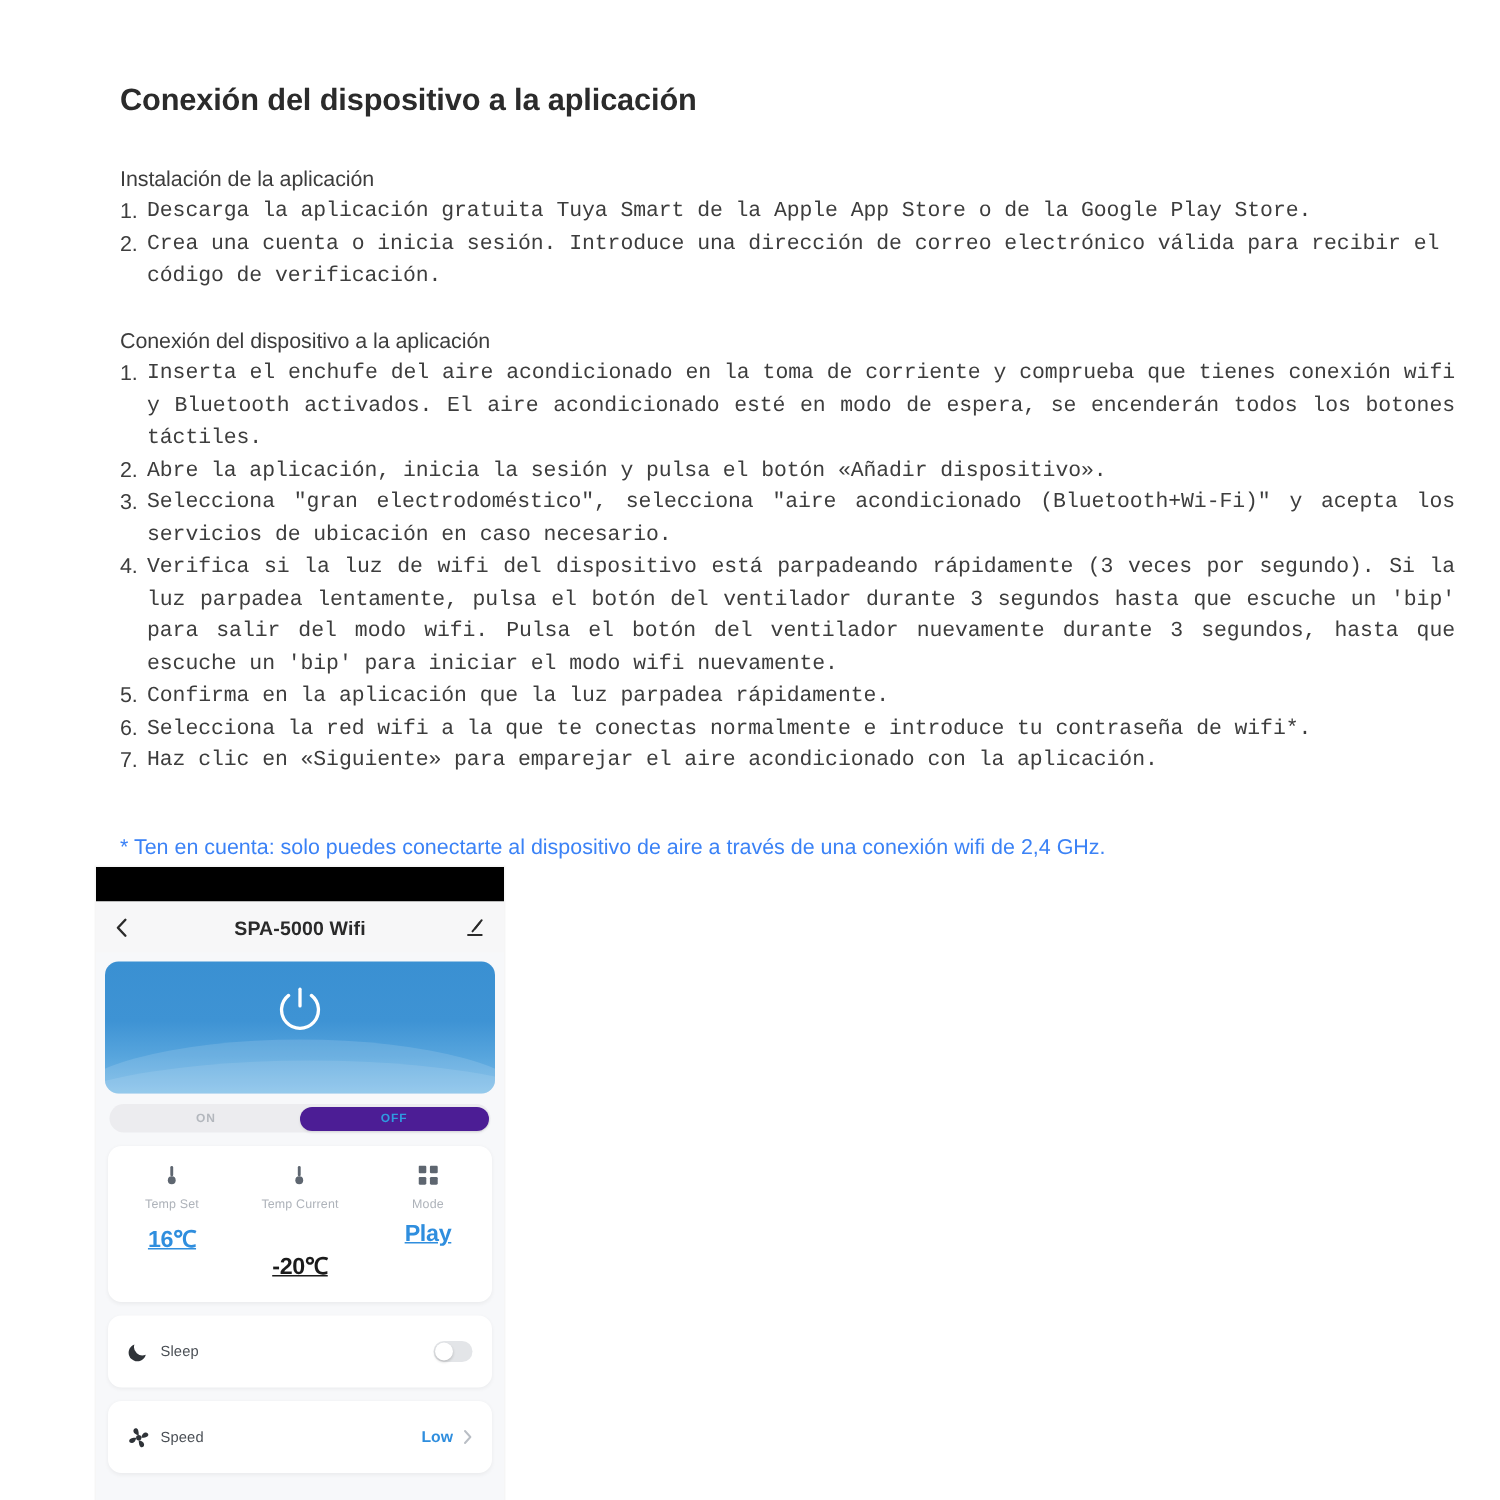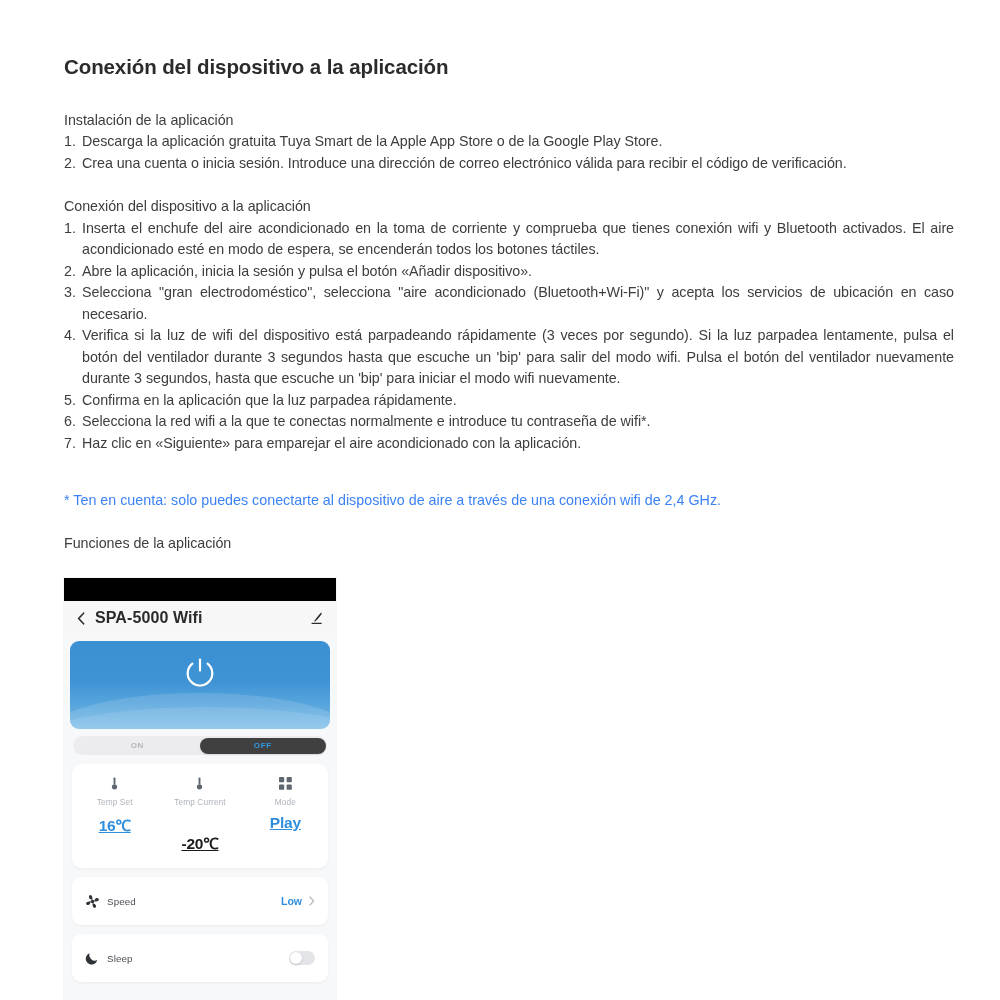--- a/index.html
+++ b/index.html
@@ -19,21 +19,21 @@
     position: relative;
     width: 1000px;
     height: 1000px;
     box-sizing: border-box;
     padding: 0;
   }
 
   
   .doc {
     position: absolute;
-    left: 64px;
+    left: 80px;
     top: 55px;
     width: 890px;
   }
 
   .doc-title {
     font-size: 20.5px;
     font-weight: bold;
     color: #2b2b2b;
     letter-spacing: -0.1px;
     margin: 0 0 30px 0;
@@ -71,20 +71,21 @@
   .list-num {
     flex: 0 0 auto;
     width: 18px;
     text-align: left;
   }
 
   .list-text {
     flex: 1 1 auto;
     text-align: justify;
     text-justify: inter-word;
+    font-family: Liberation Mono, monospace;
   }
 
   .list-text.nojustify {
     text-align: left;
   }
 
   .note {
     font-size: 14.3px;
     line-height: 21.5px;
     color: #3b82f6;
@@ -125,22 +126,22 @@
     width: 18px;
     display: flex;
     align-items: center;
     justify-content: flex-start;
     color: #333;
     cursor: pointer;
   }
 
   .hdr-title {
     flex: 1 1 auto;
-    text-align: left;
-    font-size: 16px;
+    text-align: center;
+    font-size: 13px;
     font-weight: bold;
     color: #2a2a2a;
     letter-spacing: 0.1px;
   }
 
   .hdr-edit {
     width: 18px;
     display: flex;
     align-items: center;
     justify-content: flex-end;
@@ -212,21 +213,21 @@
     letter-spacing: 0.6px;
     border-radius: 9px;
     cursor: pointer;
   }
 
   .seg.off-state {
     color: #b3b7bd;
   }
 
   .seg.on-state {
-    background: #404040;
+    background: #4c1d95;
     color: #2f9ae0;
     box-shadow: 0 1px 2px rgba(0,0,0,0.09);
   }
 
   
   .card {
     background: #ffffff;
     border-radius: 9px;
     margin: 9px 8px 0 8px;
     box-shadow: 0 1px 3px rgba(0,0,0,0.055);
@@ -460,20 +461,32 @@
           <svg width="13" height="13" viewBox="0 0 14 14" aria-hidden="true">
             <rect x="0" y="0" width="5.6" height="5.6" rx="1" fill="#5e6670"></rect>
             <rect x="8.2" y="0" width="5.6" height="5.6" rx="1" fill="#5e6670"></rect>
             <rect x="0" y="8.2" width="5.6" height="5.6" rx="1" fill="#5e6670"></rect>
             <rect x="8.2" y="8.2" width="5.6" height="5.6" rx="1" fill="#5e6670"></rect>
           </svg>
         </span>
         <span class="stat-label">Mode</span>
         <span class="stat-value v-blue">Play</span>
       </div>
+    </div>
+
+    <div class="card row-card">
+      <span class="row-icon">
+        <svg width="14" height="14" viewBox="0 0 14 14" aria-hidden="true">
+          <path d="M12.2 9.1A5.6 5.6 0 0 1 4.6 2.3 5.8 5.8 0 1 0 12.2 9.1z" fill="#2f3338"></path>
+        </svg>
+      </span>
+      <span class="row-label">Sleep</span>
+      <span class="toggle">
+        <span class="knob"></span>
+      </span>
     </div>
 
     <div class="card row-card">
       <span class="row-icon">
         <svg width="15" height="15" viewBox="0 0 16 16" aria-hidden="true">
           <circle cx="8" cy="8" r="1.9" fill="#2f3338"></circle>
           <path d="M8 6.2c0-2.6-.4-4.4-1.6-4.9-1.2-.5-2.4.7-2.2 2.1.2 1.4 1.7 2.5 3.8 2.8z" fill="#2f3338"></path>
           <path d="M9.8 8c2.6 0 4.4-.4 4.9-1.6.5-1.2-.7-2.4-2.1-2.2-1.4.2-2.5 1.7-2.8 3.8z" fill="#2f3338"></path>
           <path d="M8 9.8c0 2.6.4 4.4 1.6 4.9 1.2.5 2.4-.7 2.2-2.1-.2-1.4-1.7-2.5-3.8-2.8z" fill="#2f3338"></path>
           <path d="M6.2 8c-2.6 0-4.4.4-4.9 1.6-.5 1.2.7 2.4 2.1 2.2 1.4-.2 2.5-1.7 2.8-3.8z" fill="#2f3338"></path>
@@ -481,26 +494,14 @@
       </span>
       <span class="row-label">Speed</span>
       <span class="row-value">Low</span>
       <span class="row-chevron">
         <svg width="6" height="10" viewBox="0 0 6 10" fill="none" aria-hidden="true">
           <path d="M1 1L4.6 5L1 9" stroke="#b9bec5" stroke-width="1.3" stroke-linecap="round" stroke-linejoin="round"></path>
         </svg>
       </span>
     </div>
 
-    <div class="card row-card">
-      <span class="row-icon">
-        <svg width="14" height="14" viewBox="0 0 14 14" aria-hidden="true">
-          <path d="M12.2 9.1A5.6 5.6 0 0 1 4.6 2.3 5.8 5.8 0 1 0 12.2 9.1z" fill="#2f3338"></path>
-        </svg>
-      </span>
-      <span class="row-label">Sleep</span>
-      <span class="toggle">
-        <span class="knob"></span>
-      </span>
-    </div>
-
   </div>
 </div>
 
 </body></html>

